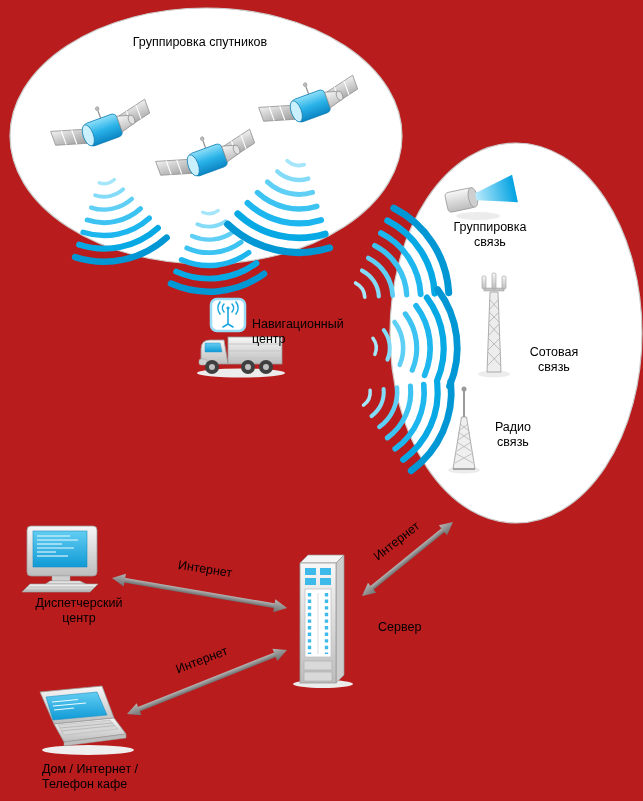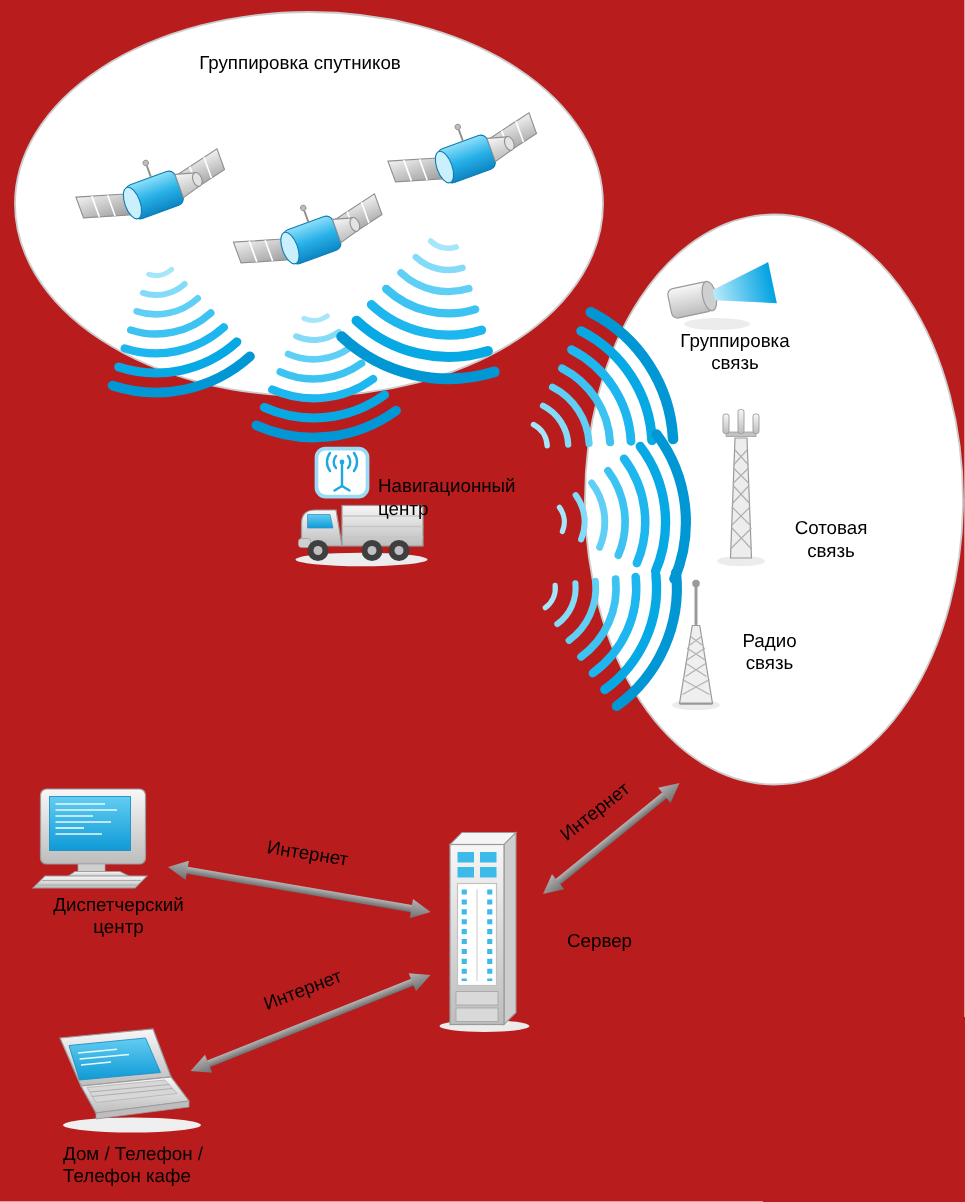--- a/index.html
+++ b/index.html
@@ -236,21 +236,21 @@
   </div>
 
   <div class="lbl center" style="left:24px;top:596px;width:110px;">
     <div>Диспетчерский</div>
     <div>центр</div>
   </div>
 
   <div class="lbl" style="left:361px;top:620px;width:60px;margin-left:17px;">Сервер</div>
 
   <div class="lbl" style="left:42px;top:762px;width:130px;">
-    <div>Дом / Телефон /</div>
+    <div>Дом / Интернет /</div>
     <div>Телефон кафе</div>
   </div>
 
   <div class="lbl center" style="left:165px;top:562px;width:80px;transform:rotate(9deg);">Интернет</div>
   <div class="lbl center" style="left:357px;top:534px;width:80px;transform:rotate(-38deg);">Интернет</div>
   <div class="lbl center" style="left:162px;top:653px;width:80px;transform:rotate(-21deg);">Интернет</div>
 
 </div>
 
 </body></html>

